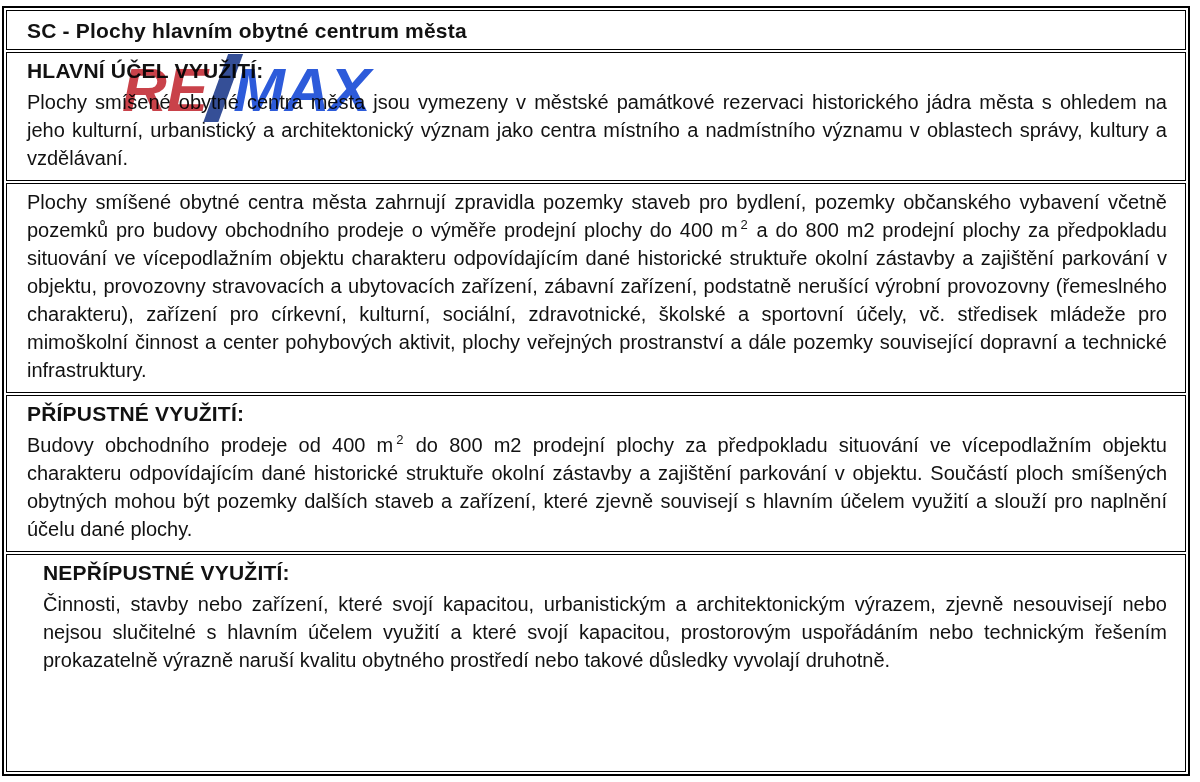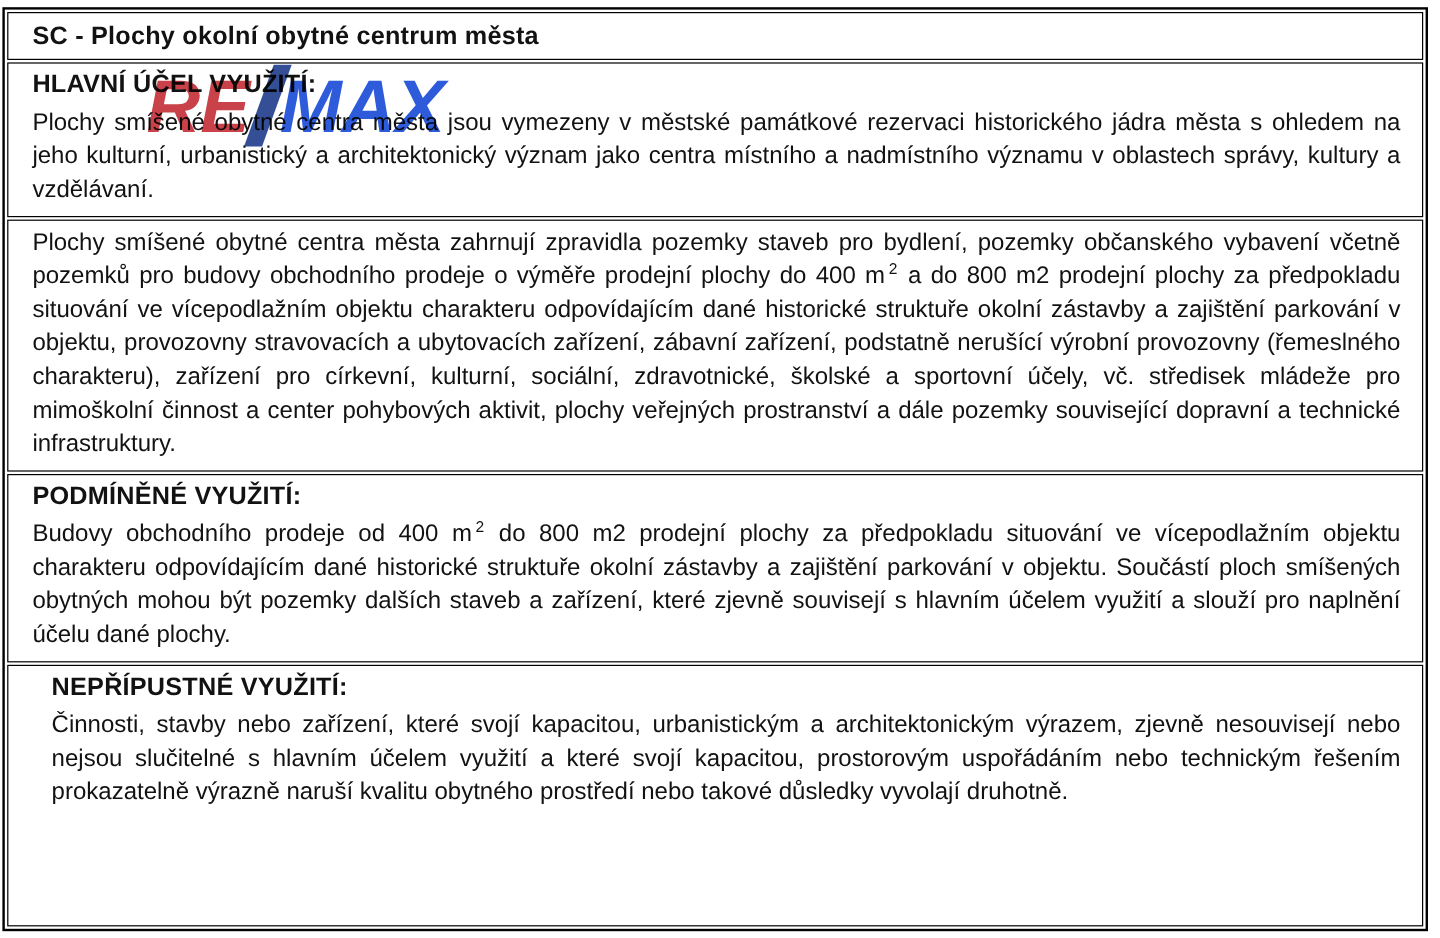--- a/index.html
+++ b/index.html
@@ -75,34 +75,34 @@
     margin: 0 3px 0 7px;
     transform: skewX(-20deg) translateY(-2px);
   }
 </style>
 </head>
 <body>
 
 <div class="doc">
 
   <div class="row title-row">
-    <div class="doc-title">SC - Plochy okolní obytné centrum města</div>
+    <div class="doc-title">SC - Plochy hlavním obytné centrum města</div>
   </div>
 
   <div class="row">
     <h2 class="heading">HLAVNÍ ÚČEL VYUŽITÍ:</h2>
     <p class="body">Plochy smíšené obytné centra města jsou vymezeny v městské památkové rezervaci historického jádra města s&nbsp;ohledem na jeho kulturní, urbanistický a architektonický význam jako centra místního a nadmístního významu v oblastech správy, kultury a vzdělávaní.</p>
   </div>
 
   <div class="row">
     <p class="body"><span>Plochy smíšené obytné centra města zahrnují zpravidla pozemky staveb pro&nbsp;bydlení, pozemky občanského vybavení včetně pozemků pro budovy obchodního prodeje o výměře prodejní plochy do 400 m</span><sup>2</sup><span> a do 800 m2 prodejní plochy za předpokladu situování ve vícepodlažním objektu charakteru odpovídajícím dané historické struktuře okolní zástavby a zajištění parkování v objektu, provozovny stravovacích a ubytovacích zařízení, zábavní zařízení, podstatně nerušící výrobní provozovny (řemeslného charakteru), zařízení pro církevní, kulturní, sociální, zdravotnické, školské a sportovní účely, vč. středisek mládeže pro mimoškolní činnost a center pohybových aktivit, plochy veřejných prostranství a dále pozemky související dopravní a technické infrastruktury.</span></p>
   </div>
 
   <div class="row">
-    <h2 class="heading">PODMÍNĚNÉ VYUŽITÍ:</h2>
+    <h2 class="heading">PŘÍPUSTNÉ VYUŽITÍ:</h2>
     <p class="body"><span>Budovy obchodního prodeje od 400 m</span><sup>2</sup><span> do 800 m2 prodejní plochy za předpokladu situování ve vícepodlažním objektu charakteru odpovídajícím dané historické struktuře okolní zástavby a zajištění parkování v&nbsp;objektu. Součástí ploch smíšených obytných mohou být pozemky dalších staveb a zařízení, které zjevně souvisejí s&nbsp;hlavním účelem využití a slouží pro naplnění účelu dané plochy.</span></p>
   </div>
 
   <div class="row grow">
     <h2 class="heading">NEPŘÍPUSTNÉ VYUŽITÍ:</h2>
     <p class="body">Činnosti, stavby nebo zařízení, které svojí kapacitou, urbanistickým a architektonickým výrazem, zjevně nesouvisejí nebo nejsou slučitelné s hlavním účelem využití a které svojí kapacitou, prostorovým uspořádáním nebo&nbsp;technickým řešením prokazatelně výrazně naruší kvalitu obytného prostředí nebo&nbsp;takové důsledky vyvolají druhotně.</p>
   </div>
 
 </div>
 

